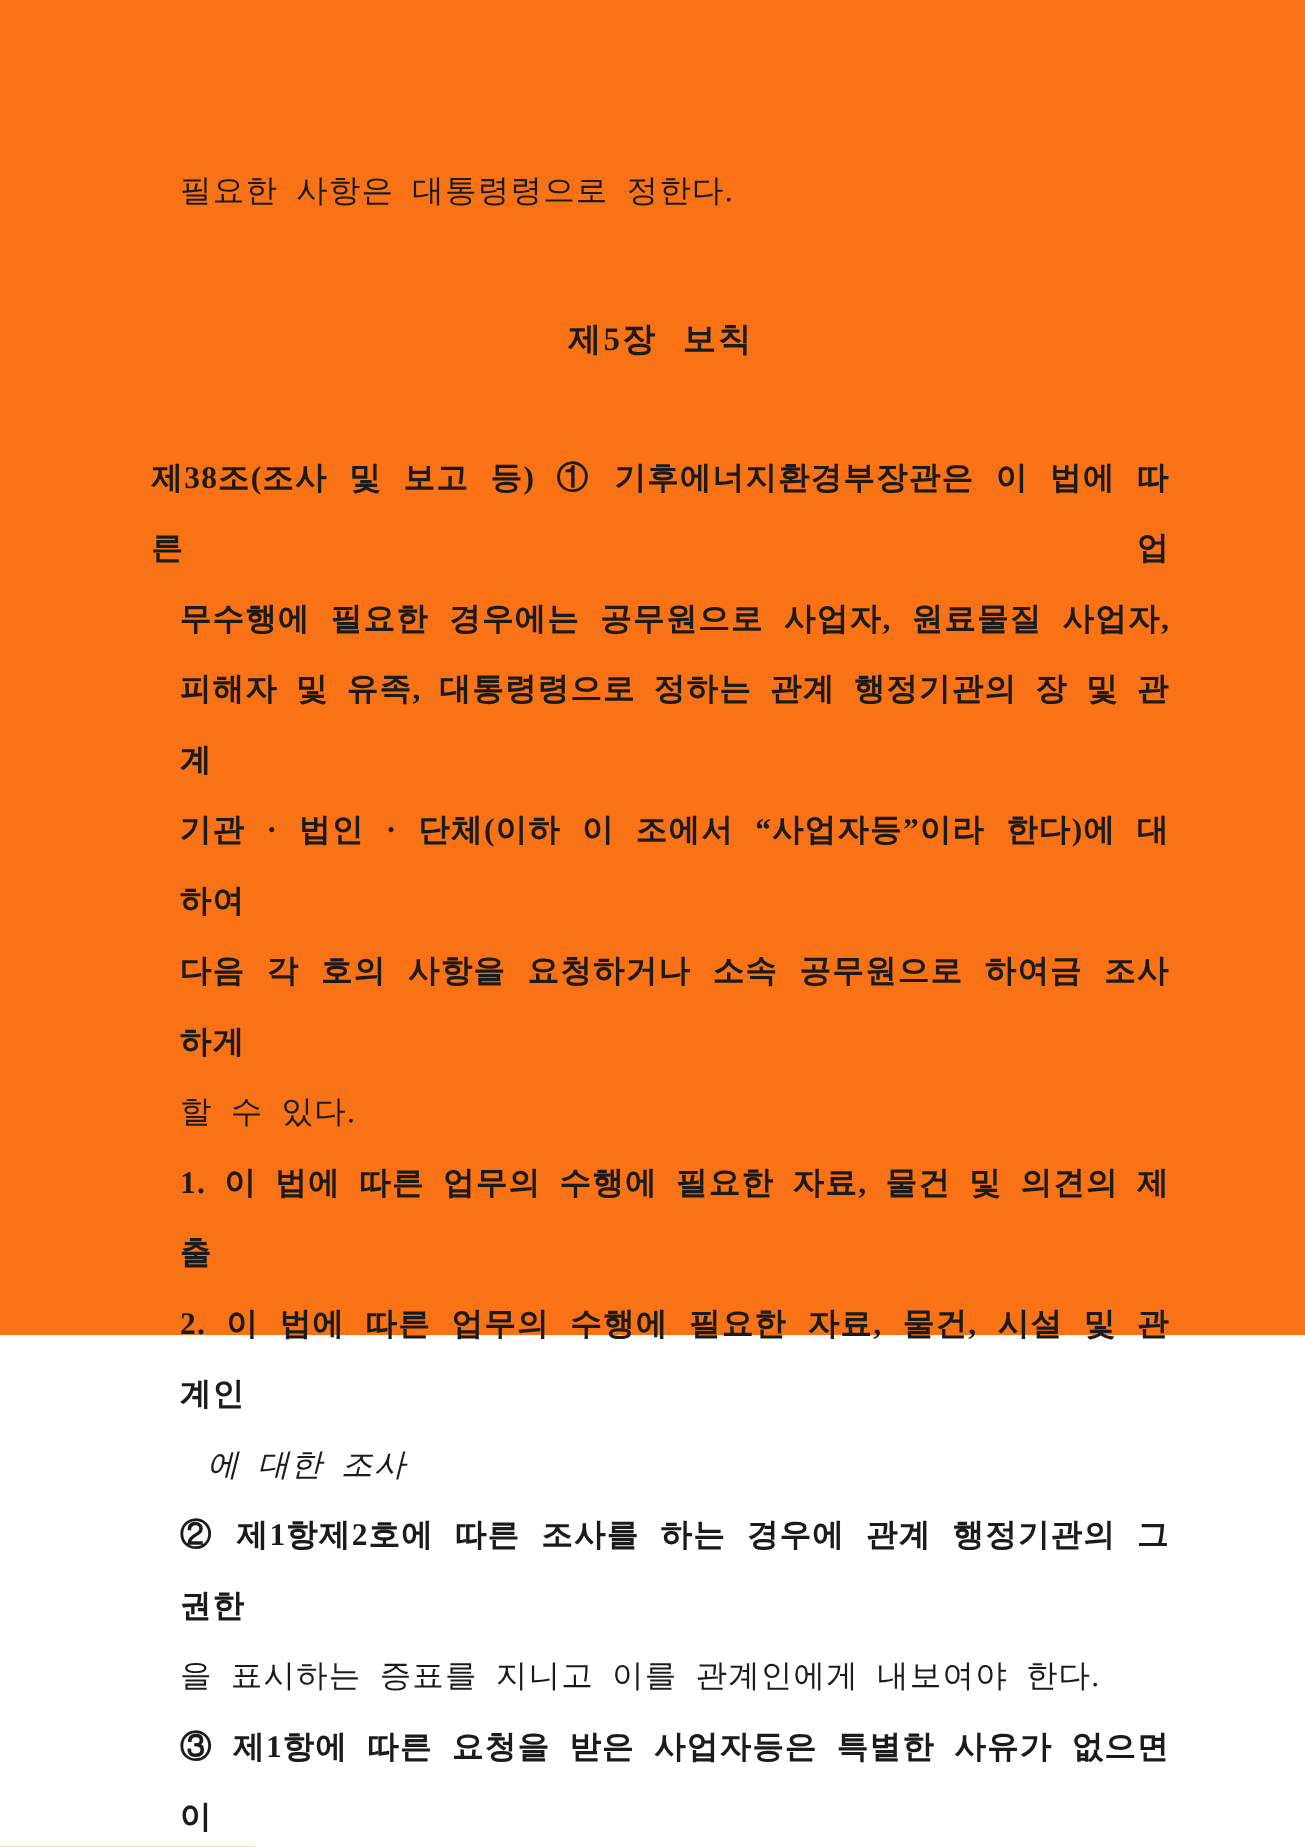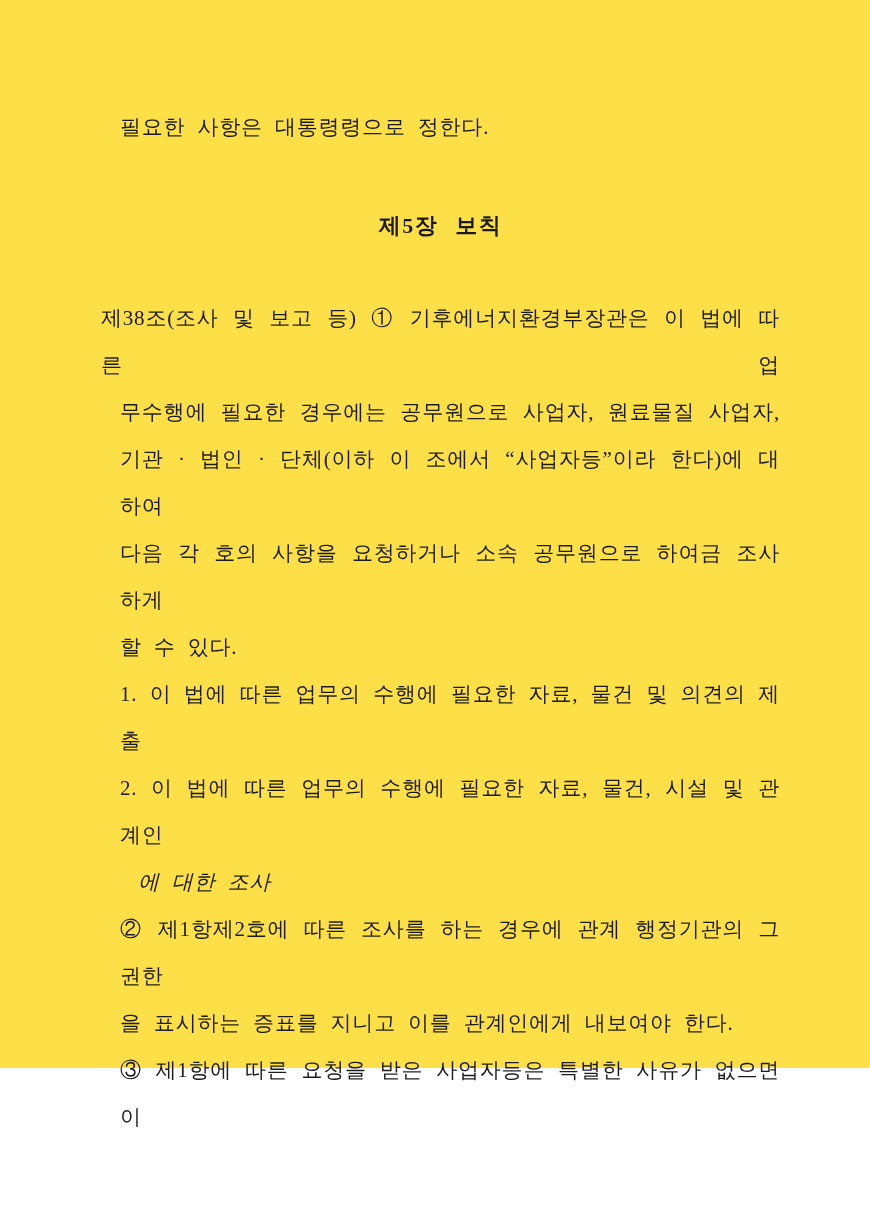--- a/index.html
+++ b/index.html
@@ -7,41 +7,42 @@
     width: 870px;
     height: 1231px;
     background: #ffffff;
     font-family: "Liberation Serif", "DejaVu Serif", serif;
     color: #1b1b1b;
     overflow: hidden;
   }
   .page {
     position: relative;
     width: 870px;
-    height: 1068px;
-    background: #fde047;
+    height: 890px;
+    background: #f97316;
   }
   .content {
     position: absolute;
     left: 101px;
     top: 104px;
     width: 679px;
   }
   .line {
     font-size: 21px;
     line-height: 47px;
     letter-spacing: 0.8px;
     word-spacing: 6px;
     white-space: nowrap;
   }
   
   .line.j {
     white-space: normal;
     text-align: justify;
     text-align-last: justify;
+    font-weight: bold;
   }
   
   .a0 { padding-left: 0; }
   .a1 { padding-left: 19px; }
   .a2 { padding-left: 37px; font-style: italic; }
   .chapter-heading {
     margin-top: 51px;
     font-size: 22px;
     font-weight: bold;
     line-height: 47px;
@@ -59,20 +60,21 @@
 <div class="page">
   <div class="content">
 
     <div class="line a1">필요한 사항은 대통령령으로 정한다.</div>
 
     <div class="chapter-heading">제5장 보칙</div>
 
     <div class="body-block">
       <div class="line a0 j">제38조(조사 및 보고 등) ① 기후에너지환경부장관은 이 법에 따른 업</div>
       <div class="line a1 j">무수행에 필요한 경우에는 공무원으로 사업자, 원료물질 사업자,</div>
+      <div class="line a1 j">피해자 및 유족, 대통령령으로 정하는 관계 행정기관의 장 및 관계</div>
       <div class="line a1 j">기관 · 법인 · 단체(이하 이 조에서 “사업자등”이라 한다)에 대하여</div>
       <div class="line a1 j">다음 각 호의 사항을 요청하거나 소속 공무원으로 하여금 조사하게</div>
       <div class="line a1">할 수 있다.</div>
       <div class="line a1 j">1. 이 법에 따른 업무의 수행에 필요한 자료, 물건 및 의견의 제출</div>
       <div class="line a1 j">2. 이 법에 따른 업무의 수행에 필요한 자료, 물건, 시설 및 관계인</div>
       <div class="line a2">에 대한 조사</div>
       <div class="line a1 j">② 제1항제2호에 따른 조사를 하는 경우에 관계 행정기관의 그 권한</div>
       <div class="line a1">을 표시하는 증표를 지니고 이를 관계인에게 내보여야 한다.</div>
       <div class="line a1 j">③ 제1항에 따른 요청을 받은 사업자등은 특별한 사유가 없으면 이</div>
 

